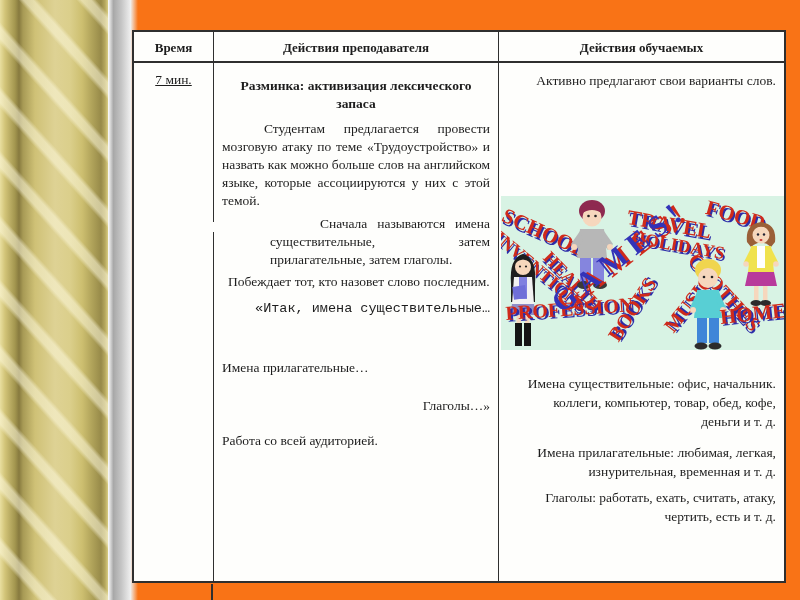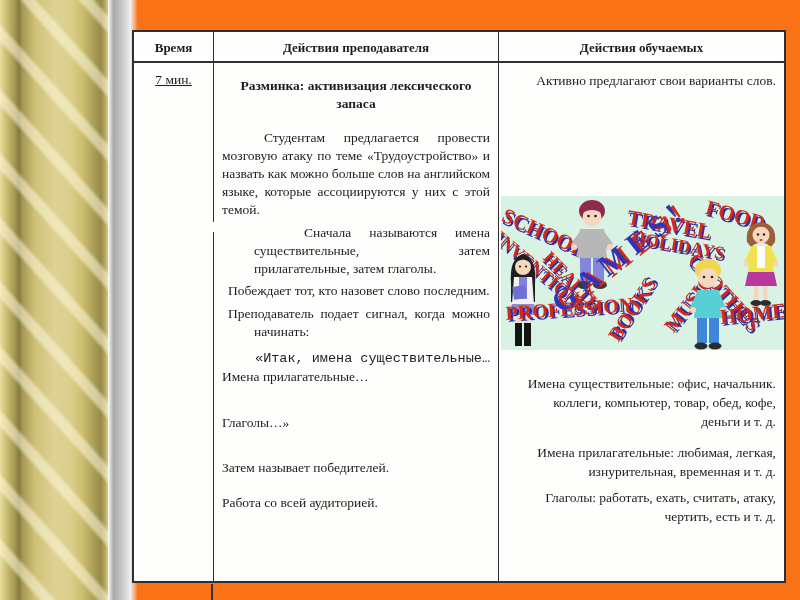--- a/index.html
+++ b/index.html
@@ -39,27 +39,27 @@
   }
   .hcell{
     border-bottom:2px solid #2f2f2f;border-right:1px solid #2f2f2f;
     font-weight:bold;text-align:center;padding-top:7px;font-size:13px;
   }
   .hcell.last,.bcell.last{border-right:none;}
   .bcell{border-right:1px solid #2f2f2f;padding:8px 8px 0 8px;overflow:hidden;}
   .cell-time{text-align:center;padding-left:2px;padding-right:2px;text-decoration:underline;}
   .t-title{font-weight:bold;text-align:center;margin:6px;}
   .t-p{margin:0;text-align:justify;}
-  .t-p1{margin-top:16px;text-indent:42px;}
-  .t-p2{margin-top:5px;margin-left:32px;text-indent:50px;}
+  .t-p1{margin-top:7px;text-indent:42px;}
+  .t-p2{margin-top:5px;margin-left:48px;text-indent:50px;}
   .t-hang{margin-top:4px;padding-left:32px;text-indent:-26px;}
   .t-hang2{margin-top:5px;}
   .t-p5{margin-top:9px;text-align:right;font-family:Liberation Mono, monospace;}
-  .t-p6{text-align:left;}
-  .t-p7{margin-top:28px;text-align:left;}
+  .t-p6{margin-top:41px;text-align:left;}
+  .t-p7{margin-top:20px;text-align:right;}
   .t-p8{margin-top:27px;text-align:left;}
   .t-p9{margin-top:17px;text-align:left;}
   .s-col{line-height:19px;}
   .s-p{margin:0;text-align:right;}
   .s-p1{margin-top:24px;padding-left:4px;}
   .s-p2{margin-top:12px;}
   .s-p3{margin-top:7px;padding-left:4px;}
   
   .poster{
     position:relative;width:283px;height:154px;margin-top:106px;margin-left:-6px;
@@ -110,25 +110,23 @@
 
     <div class="bcell cell-time">
       <span>7 мин.</span>
     </div>
 
     <div class="bcell">
       <p class="t-title">Разминка: активизация лексического запаса</p>
       <p class="t-p t-p1">Студентам предлагается провести мозговую атаку по теме «Трудоустройство» и назвать как можно больше слов на английском языке, которые ассоциируются у них с этой темой.</p>
       <p class="t-p t-p2">Сначала называются имена существительные, затем прилагательные, затем глаголы.</p>
       <p class="t-p t-hang">Побеждает тот, кто назовет слово последним.</p>
-      <p class="t-p t-hang t-hang2">Преподаватель подает сигнал, когда можно начинать:</p>
       <p class="t-p t-p5">«Итак, имена существительные…</p>
       <p class="t-p t-p6">Имена прилагательные…</p>
       <p class="t-p t-p7">Глаголы…»</p>
-      <p class="t-p t-p8">Затем называет победителей.</p>
       <p class="t-p t-p9">Работа со всей аудиторией.</p>
     </div>
 
     <div class="bcell last s-col">
       <p class="s-p">Активно предлагают свои варианты слов.</p>
 
       <div class="poster">
         <span class="pw pw-school">SCHOOL</span>
         <span class="pw pw-travel">TRAVEL</span>
         <span class="pw pw-food">FOOD</span>

